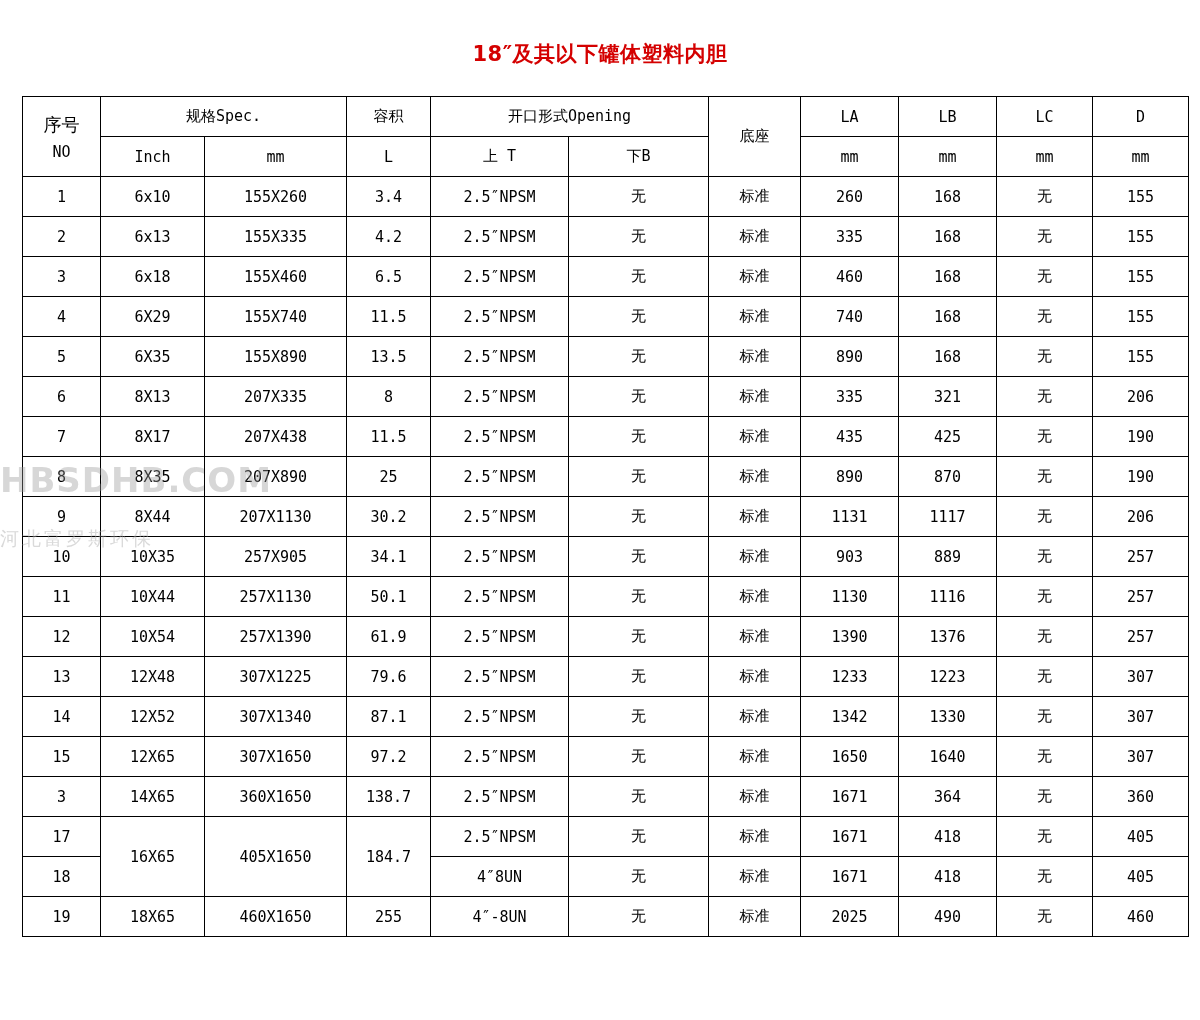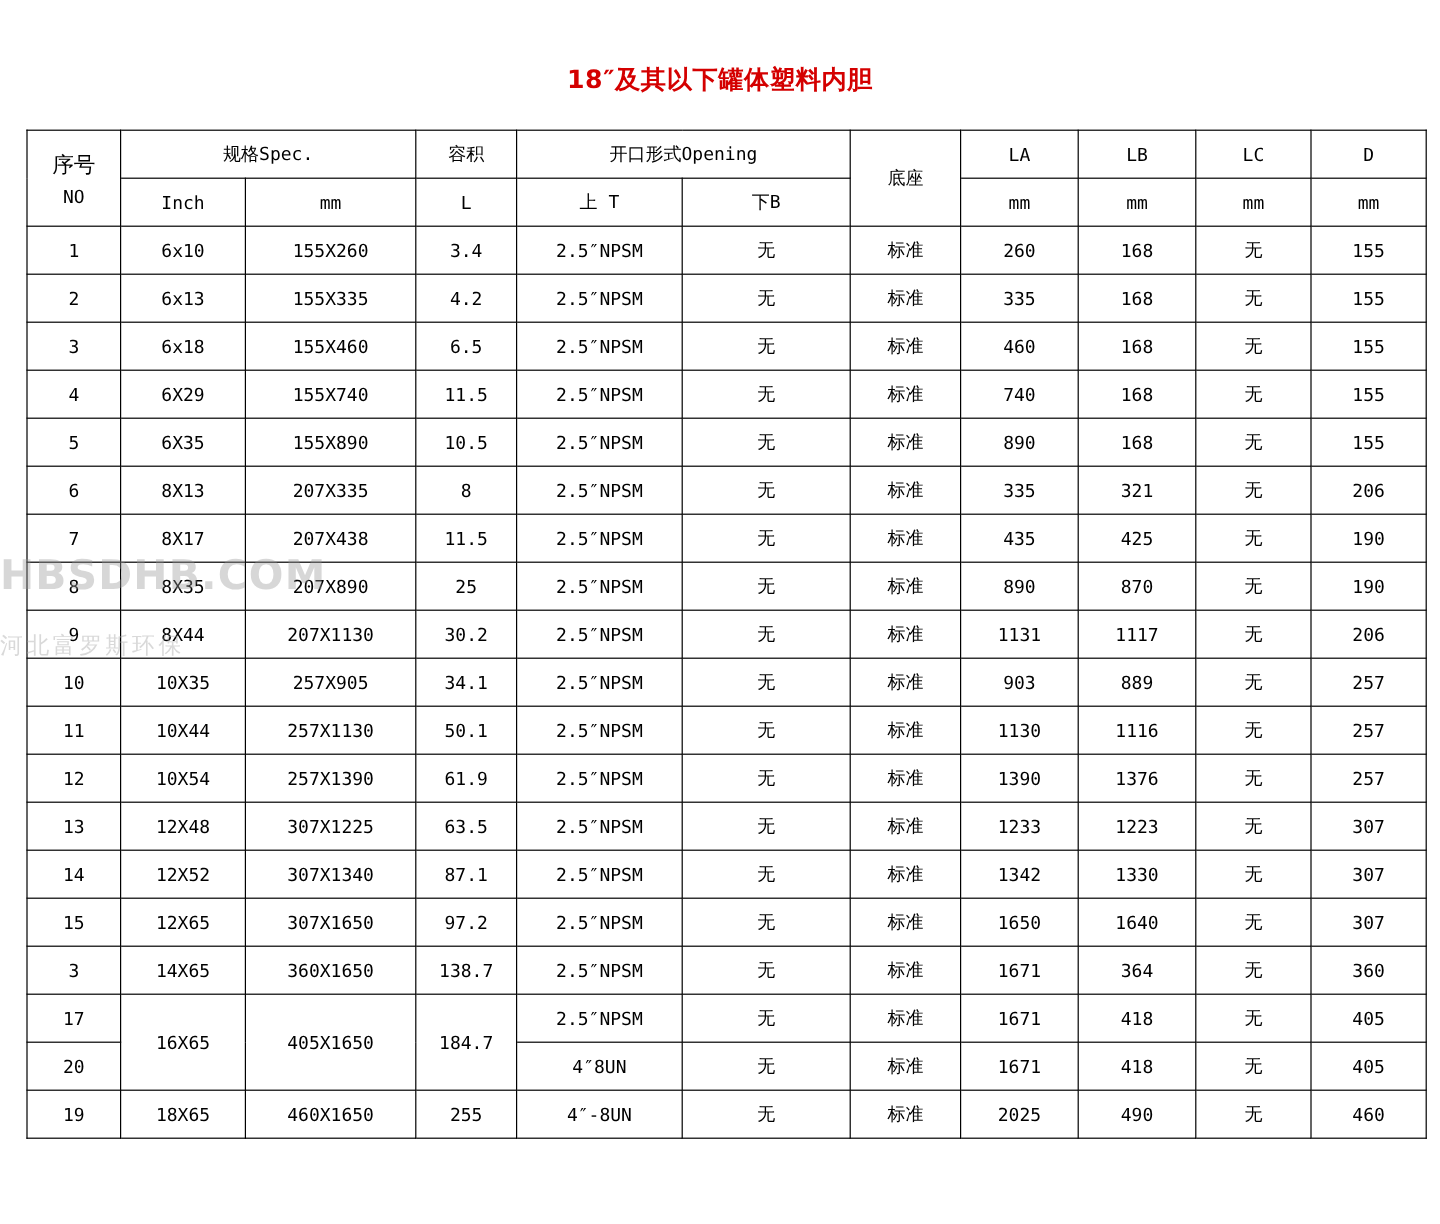--- a/index.html
+++ b/index.html
@@ -19,21 +19,21 @@
     height: 1020px;
     position: relative;
   }
   .doc-title {
     text-align: center;
     color: #d40000;
     font-family: "DejaVu Sans", sans-serif;
     font-weight: bold;
     font-size: 21px;
     letter-spacing: 0.5px;
-    padding-top: 52px;
+    padding-top: 40px;
     padding-bottom: 10px;
   }
   .table-wrap {
     padding: 18px 22px 0 22px;
   }
   table.spec {
     border-collapse: collapse;
     width: 1156px;
     table-layout: fixed;
     background: #fff;
@@ -206,21 +206,21 @@
             <td class="cjk">标准</td>
             <td>740</td>
             <td>168</td>
             <td class="cjk">无</td>
             <td>155</td>
           </tr>
           <tr>
             <td>5</td>
             <td>6X35</td>
             <td>155X890</td>
-            <td>10.5</td>
+            <td>13.5</td>
             <td>2.5″NPSM</td>
             <td class="cjk">无</td>
             <td class="cjk">标准</td>
             <td>890</td>
             <td>168</td>
             <td class="cjk">无</td>
             <td>155</td>
           </tr>
           <tr>
             <td>6</td>
@@ -310,21 +310,21 @@
             <td class="cjk">标准</td>
             <td>1390</td>
             <td>1376</td>
             <td class="cjk">无</td>
             <td>257</td>
           </tr>
           <tr>
             <td>13</td>
             <td>12X48</td>
             <td>307X1225</td>
-            <td>63.5</td>
+            <td>79.6</td>
             <td>2.5″NPSM</td>
             <td class="cjk">无</td>
             <td class="cjk">标准</td>
             <td>1233</td>
             <td>1223</td>
             <td class="cjk">无</td>
             <td>307</td>
           </tr>
           <tr>
             <td>14</td>
@@ -372,21 +372,21 @@
             <td rowspan="2">184.7</td>
             <td>2.5″NPSM</td>
             <td class="cjk">无</td>
             <td class="cjk">标准</td>
             <td>1671</td>
             <td>418</td>
             <td class="cjk">无</td>
             <td>405</td>
           </tr>
           <tr>
-            <td>20</td>
+            <td>18</td>
             <td>4″8UN</td>
             <td class="cjk">无</td>
             <td class="cjk">标准</td>
             <td>1671</td>
             <td>418</td>
             <td class="cjk">无</td>
             <td>405</td>
           </tr>
           <tr>
             <td>19</td>

